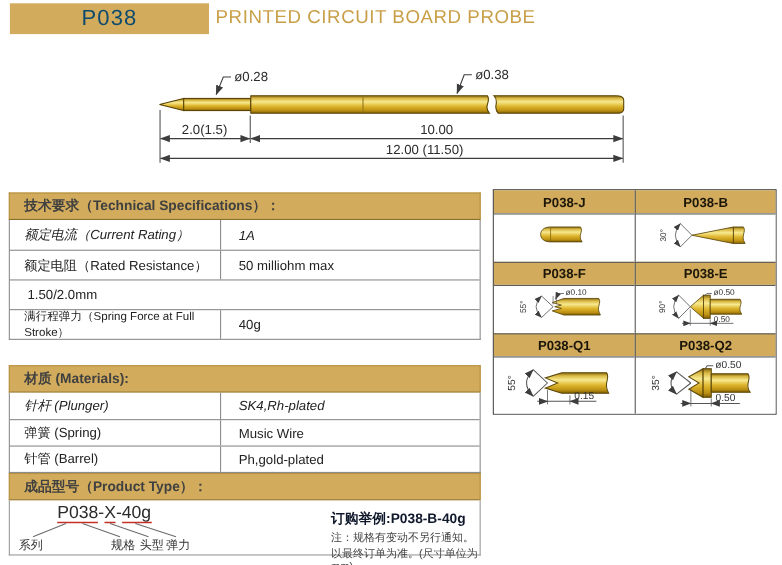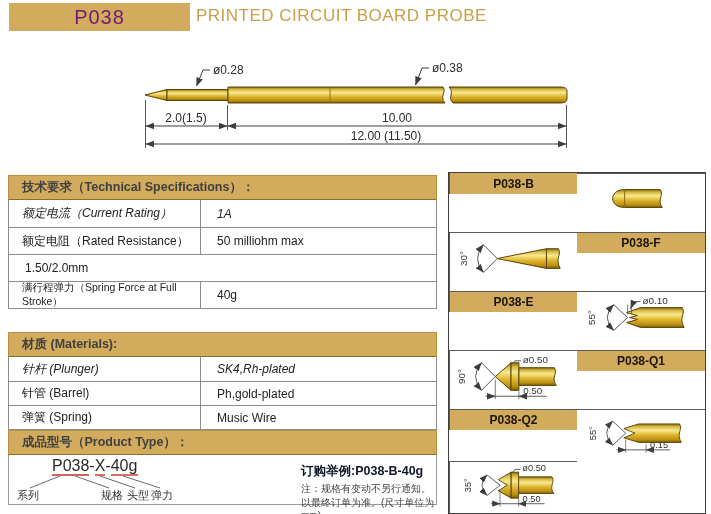--- a/index.html
+++ b/index.html
@@ -2,21 +2,21 @@
 <html><head>
 <meta charset="utf-8">
 <style>
   * { margin:0; padding:0; box-sizing:border-box; }
   html,body { width:711px; height:514px; background:#fff;
     font-family:"Liberation Sans","DejaVu Sans",sans-serif; color:#222; position:relative; }
   .abs { position:absolute; }
 
   
   .hdr-box { left:9px; top:3px; width:181px; height:28px; background:#d2ac5c;
-    color:#701a75; font-size:20px; display:flex; align-items:center; justify-content:center;
+    color:#0c4a6e; font-size:20px; display:flex; align-items:center; justify-content:center;
     letter-spacing:1px; }
   .hdr-title { left:196px; top:6px; font-size:17px; font-weight:normal; color:#c89f47;
     letter-spacing:.5px; }
 
   
   .section { position:absolute; left:8px; width:429px; }
   .bar { background:#d2ac5c; height:25px; display:flex; align-items:center;
     padding-left:13px; font-size:12.5px; font-weight:bold; color:#404040;
     border:1px solid #b59140; border-bottom:1px solid #8a6f2e; }
   .tbl { border:1px solid #8c8c8c; border-top:none; background:#fff; }
@@ -36,21 +36,21 @@
   .order-note { position:absolute; left:292px; top:27px; font-size:10px; color:#444; }
 
   
   .tipgrid { position:absolute; left:448px; top:172px; width:258px;
     border:1px solid #3f3f3f; display:grid; grid-template-columns:1fr 1fr; background:#fff; }
   .tg-h { background:#d2ac5c; height:21px; display:flex; align-items:center;
     justify-content:center; font-size:12px; font-weight:bold; color:#1c1608;
     border-top:1px solid #5a5a5a; border-left:1px solid #5a5a5a; }
   .tg-h.first { border-top:none; }
   .tg-h.c1, .tg-c.c1 { border-left:none; }
-  .tg-c { height:59px; border-top:1px solid #5a5a5a; border-left:1px solid #5a5a5a;
+  .tg-c { height:44px; border-top:1px solid #5a5a5a; border-left:1px solid #5a5a5a;
     background:#fff; }
   .tg-c.r3 { height:52px; }
   .tg-c svg { width:100%; height:100%; display:block; }
 
   svg text { font-family:"Liberation Sans","DejaVu Sans",sans-serif; }
   .dimtxt { font-size:12px; fill:#2c2c2c; }
   .celltxt { font-size:10px; fill:#333; }
 </style>
 </head>
 <body>
@@ -119,26 +119,26 @@
 </div>
 
 <div class="section" style="top:332px">
   <div class="bar">材质 (Materials):</div>
   <div class="tbl">
     <div class="row h24">
       <div class="cell-l">针杆 (Plunger)</div>
       <div class="cell-v">SK4,Rh-plated</div>
     </div>
     <div class="row h24">
+      <div class="cell-l">弹簧 (Spring)</div>
+      <div class="cell-v">Music Wire</div>
+    </div>
+    <div class="row h24">
       <div class="cell-l">针管 (Barrel)</div>
       <div class="cell-v">Ph,gold-plated</div>
-    </div>
-    <div class="row h24">
-      <div class="cell-l">弹簧 (Spring)</div>
-      <div class="cell-v">Music Wire</div>
     </div>
   </div>
 </div>
 
 <div class="section" style="top:430px">
   <div class="bar">成品型号（Product Type）：</div>
   <div class="pt-content">
     <svg style="position:absolute;left:6px;top:2px" width="170" height="46" viewBox="0 0 170 46">
       <text x="37" y="14" font-size="16" fill="#2a2a2a">P038-X-40g</text>
       <line x1="37" y1="18" x2="74" y2="18" stroke="#c23127" stroke-width="1.4"></line>
@@ -152,20 +152,21 @@
       <text x="86" y="42" font-size="11" fill="#333">规格</text>
       <text x="112" y="42" font-size="11" fill="#333">头型</text>
       <text x="136" y="42" font-size="11" fill="#333">弹力</text>
     </svg>
     <div class="order-ex">订购举例:P038-B-40g</div>
     <div class="order-note">注：规格有变动不另行通知。以最终订单为准。(尺寸单位为mm)</div>
   </div>
 </div>
 
 <div class="tipgrid">
+  <div class="tg-h first c1">P038-J</div>
   <div class="tg-h first">P038-B</div>
 
   <div class="tg-c c1">
     <svg viewBox="0 0 129 57">
       <path d="M48,15 L84,15 C88,21 80,25 86,33 L48,33 C39,33 36,28 36,24 C36,20 39,15 48,15 Z" fill="url(#gg)" stroke="#5a4506" stroke-width="1"></path>
       <line x1="48" y1="16" x2="48" y2="32" stroke="#8a6a10" stroke-width="1"></line>
     </svg>
   </div>
   <div class="tg-c">
     <svg viewBox="0 0 129 57">

